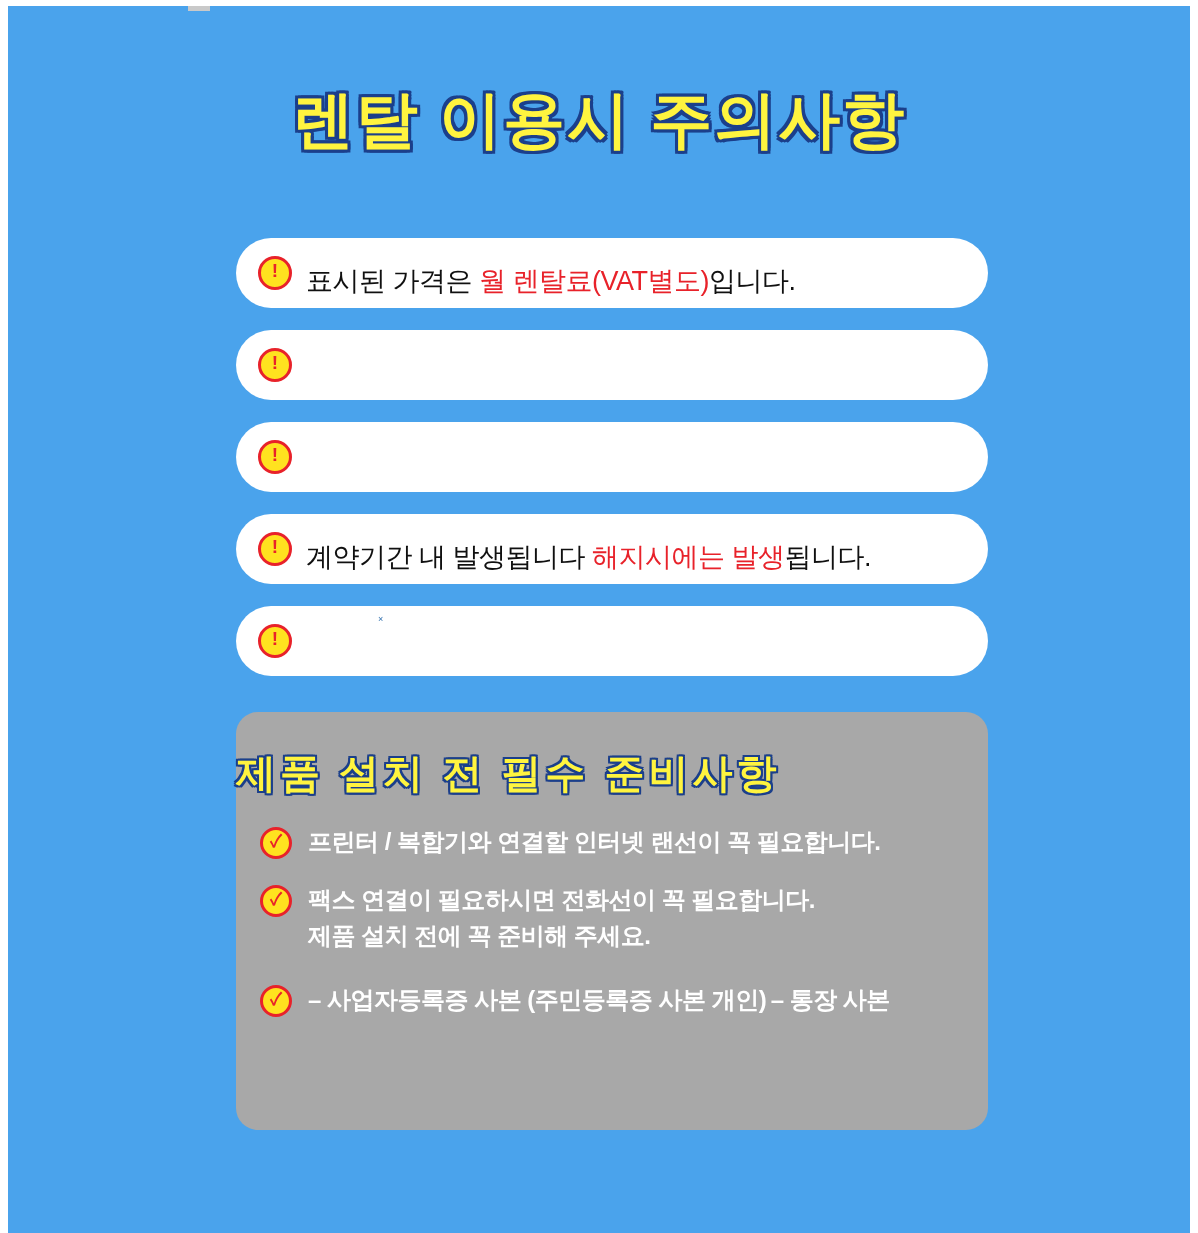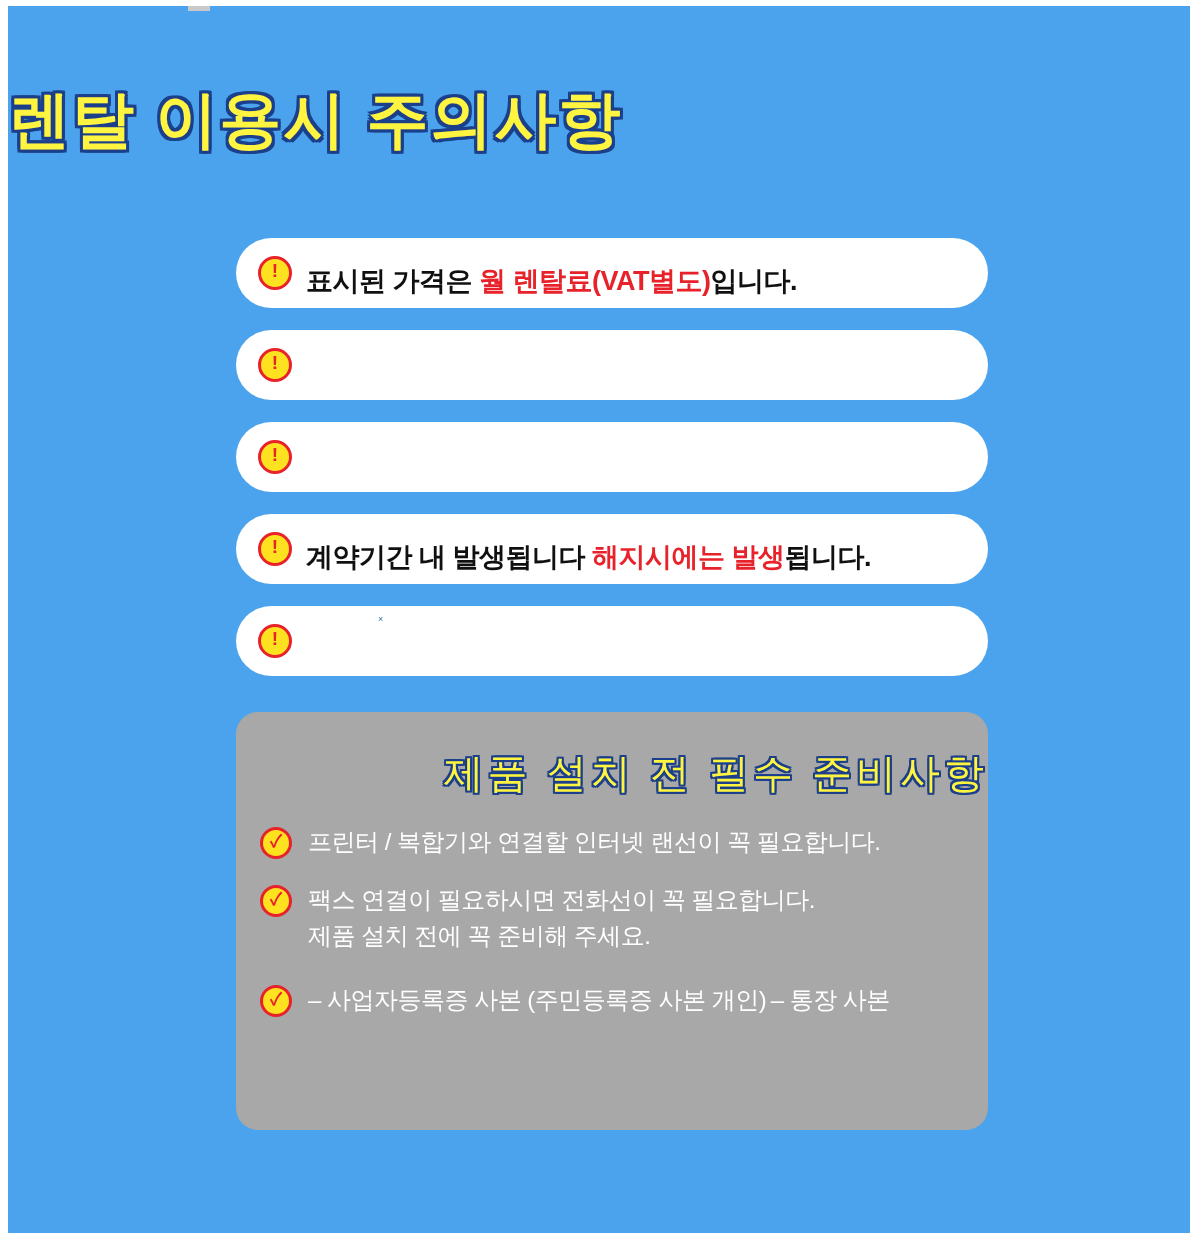--- a/index.html
+++ b/index.html
@@ -35,20 +35,21 @@
     top: 0;
     width: 22px;
     height: 5px;
     background: #c9c9c9;
   }
   .title {
     position: absolute;
     left: 0;
     top: 72px;
     width: 1182px;
+    text-align: center;
     font-size: 62px;
     font-weight: bold;
     color: #fff43f;
     letter-spacing: 2px;
     text-shadow:
       -3px -3px 0 #1b3f8b,
        3px -3px 0 #1b3f8b,
       -3px  3px 0 #1b3f8b,
        3px  3px 0 #1b3f8b,
        0px  3px 0 #1b3f8b,
@@ -83,21 +84,21 @@
     background: #ffe21f;
     color: #e8222a;
     font-size: 19px;
     font-weight: bold;
     line-height: 24px;
     text-align: center;
     margin-right: 14px;
   }
   .notice-text {
     font-size: 27px;
-    font-weight: bold;
+    font-weight: normal;
     color: #101010;
     letter-spacing: -0.5px;
     white-space: nowrap;
     margin-top: 16px;
   }
   .notice-text .hl {
     color: #e8222a;
   }
   .tiny-mark {
     position: absolute;
@@ -114,23 +115,23 @@
     height: 418px;
     background: #a8a8a8;
     border-radius: 22px;
     box-sizing: border-box;
   }
   .prep-title {
     position: absolute;
     left: 0;
     top: 34px;
     width: 752px;
-    text-align: right;
+    text-align: left;
     font-size: 40px;
-    font-weight: normal;
+    font-weight: bold;
     color: #fff43f;
     letter-spacing: 4px;
     text-shadow:
       -2px -2px 0 #1b3f8b,
        2px -2px 0 #1b3f8b,
       -2px  2px 0 #1b3f8b,
        2px  2px 0 #1b3f8b,
        0px  2px 0 #1b3f8b,
        2px  0px 0 #1b3f8b,
       -2px  0px 0 #1b3f8b,
@@ -164,21 +165,21 @@
     line-height: 23px;
     text-align: center;
     margin-right: 16px;
     margin-top: 3px;
   }
   .prep-lines {
     display: block;
   }
   .prep-line {
     font-size: 24px;
-    font-weight: normal;
+    font-weight: bold;
     color: #ffffff;
     letter-spacing: -0.5px;
     line-height: 36px;
     white-space: nowrap;
   }
   .bottom-bar {
     position: absolute;
     left: 8px;
     top: 1227px;
     width: 1182px;

